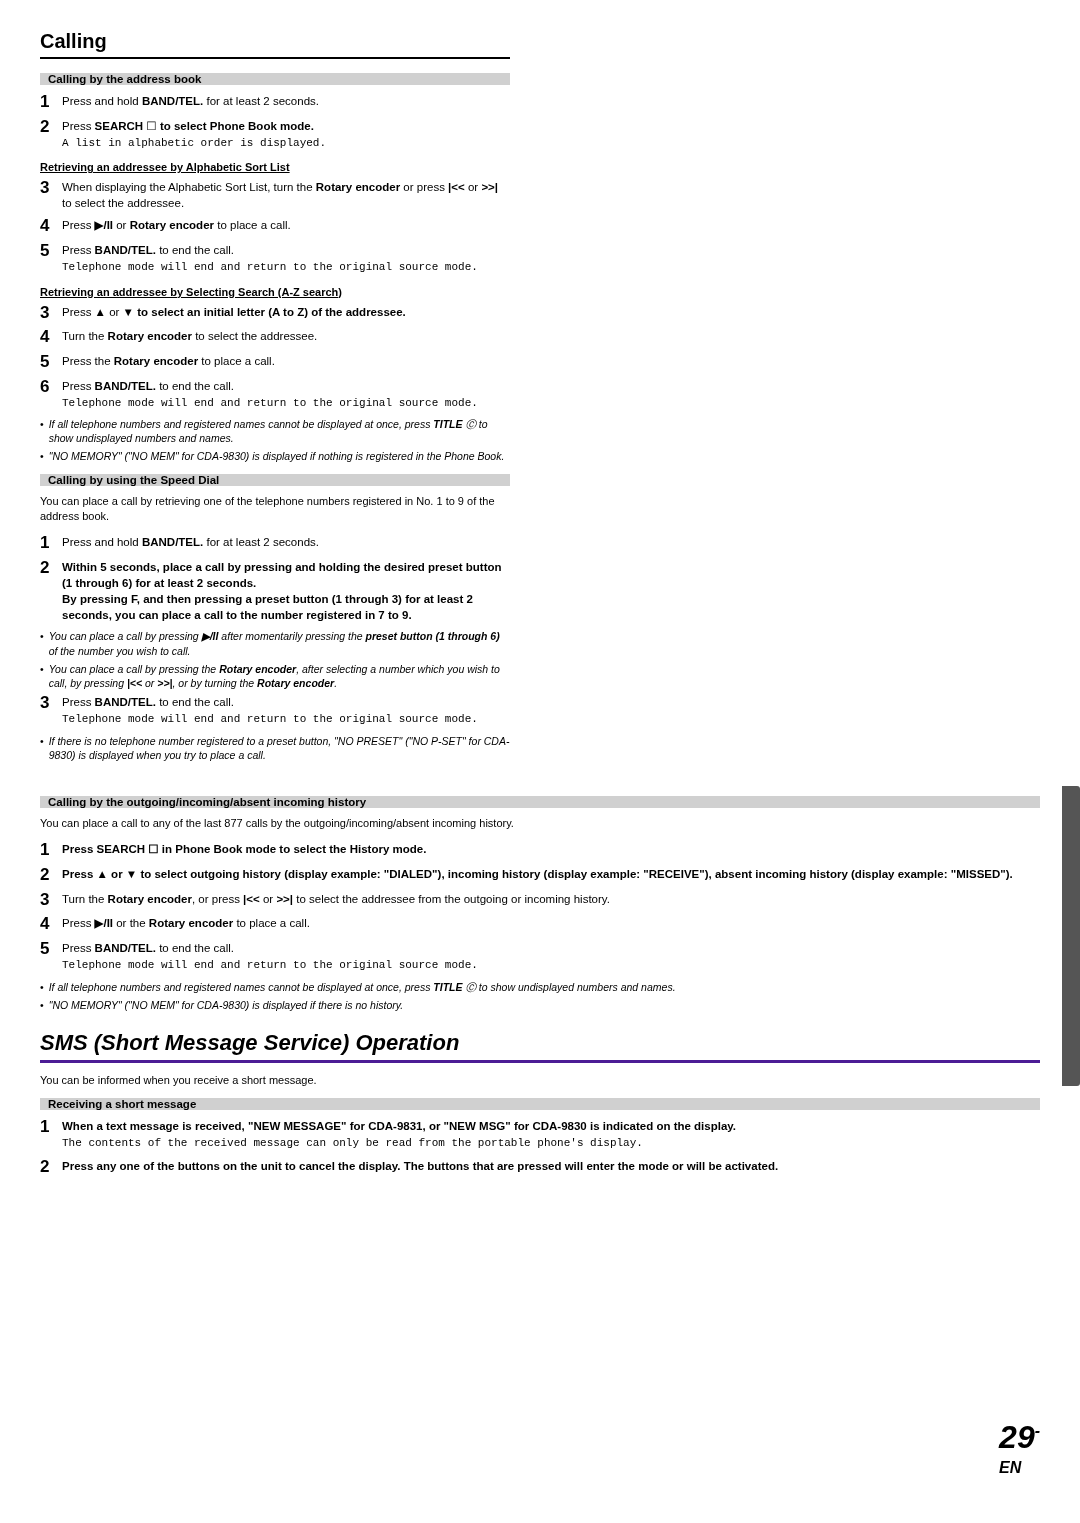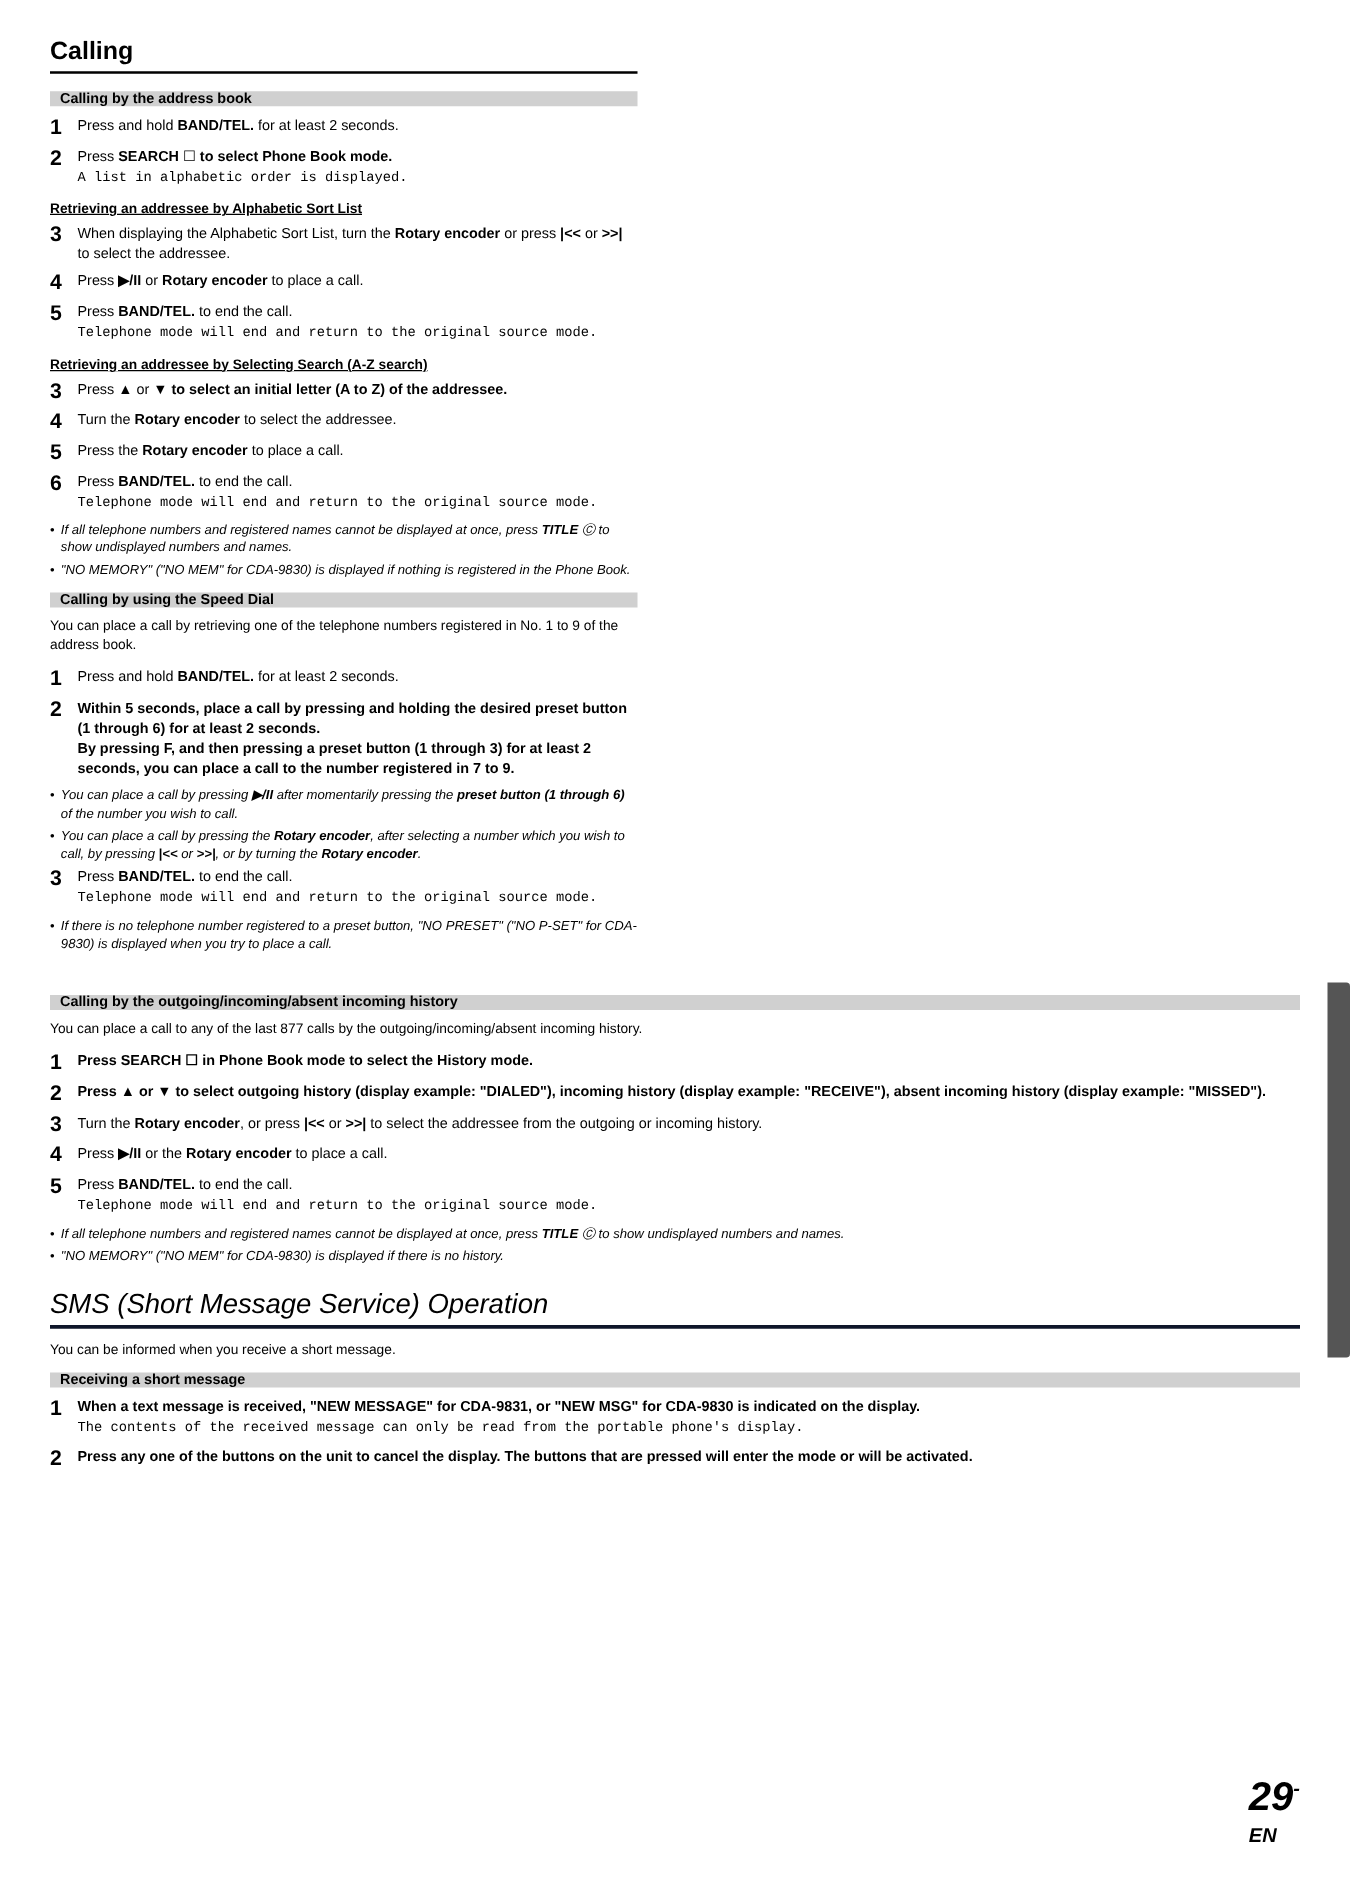--- a/index.html
+++ b/index.html
@@ -105,23 +105,23 @@
 
     .bullet-dot {
       margin-right: 5px;
       font-style: normal;
       flex-shrink: 0;
     }
 
     
     .sms-title {
       font-size: 22px;
-      font-weight: normal;
+      font-weight: bold;
       font-style: italic;
-      border-bottom: 3px solid #0f172a;
+      border-bottom: 3px solid #4c1d95;
       padding-bottom: 4px;
       margin-top: 18px;
       margin-bottom: 10px;
     }
 
     
     .right-tab {
       position: absolute;
       right: -40px;
       top: 0;

